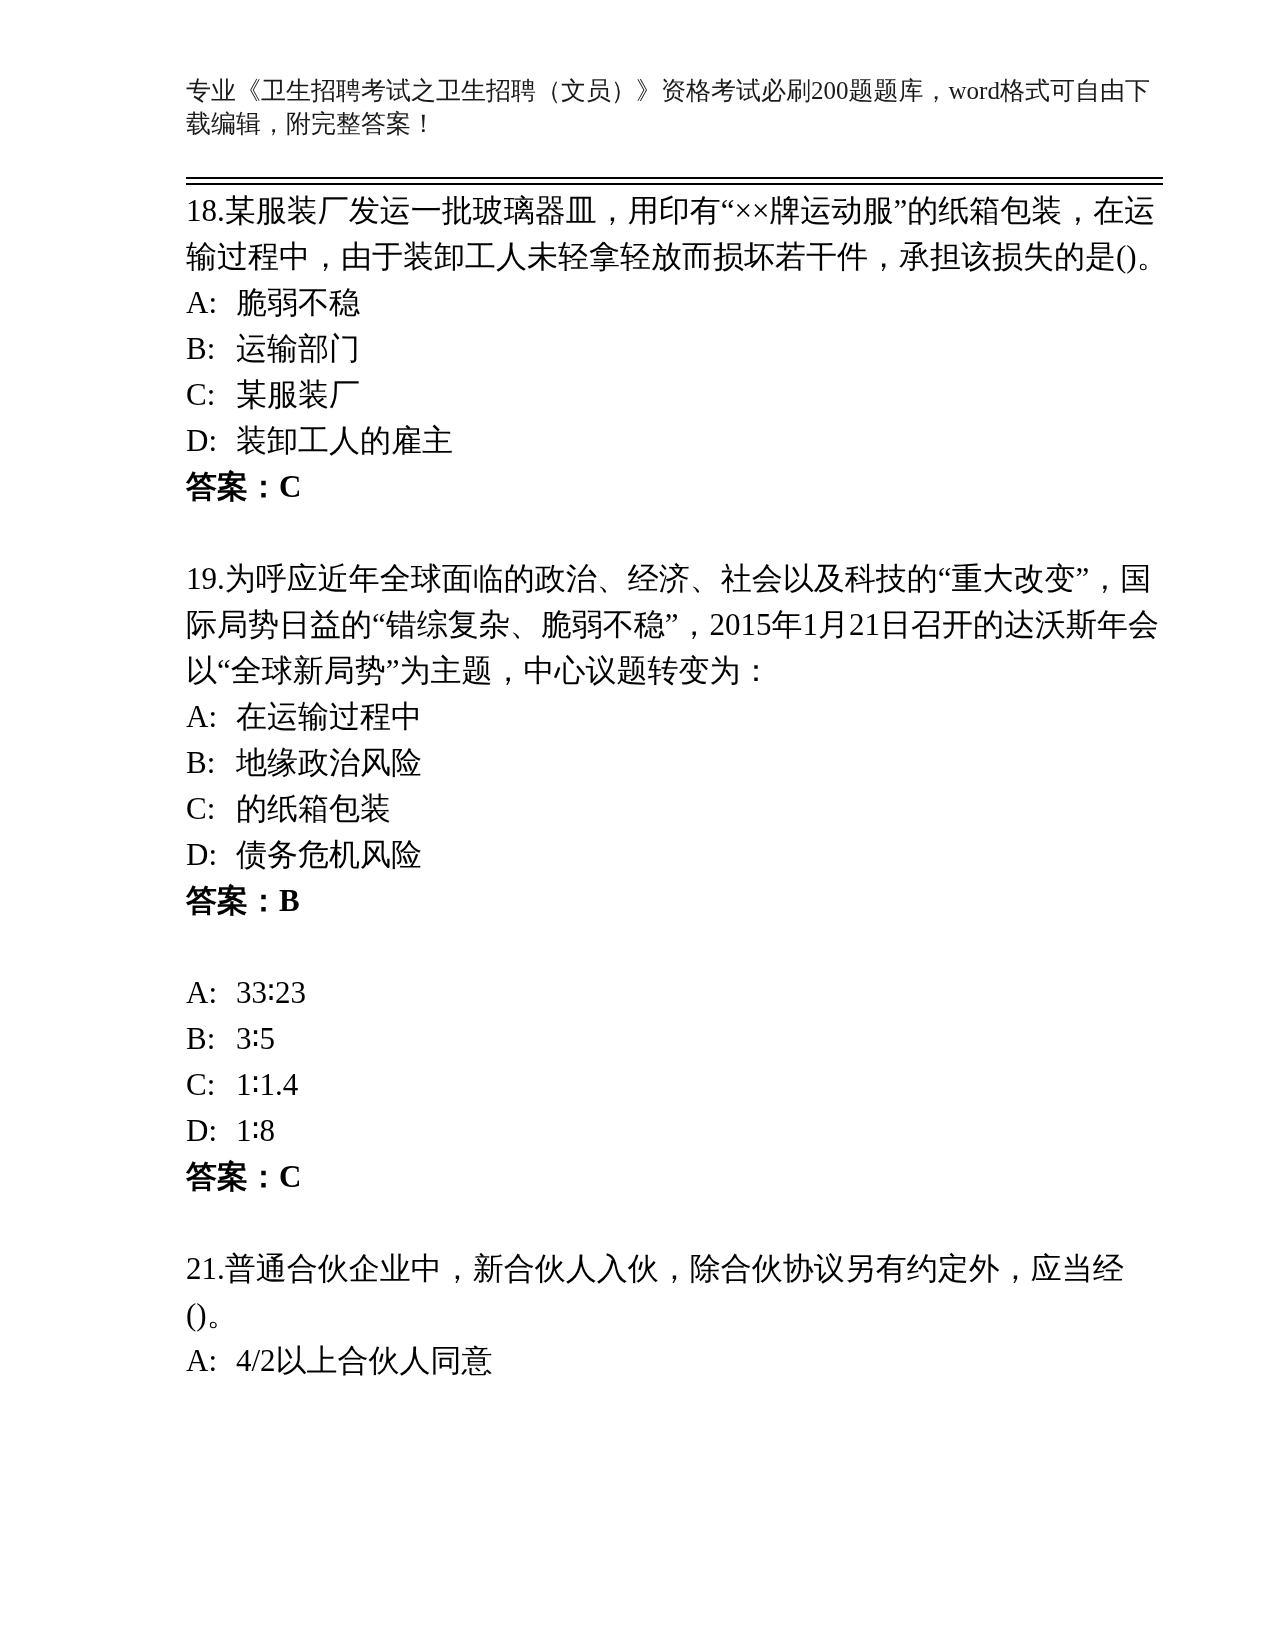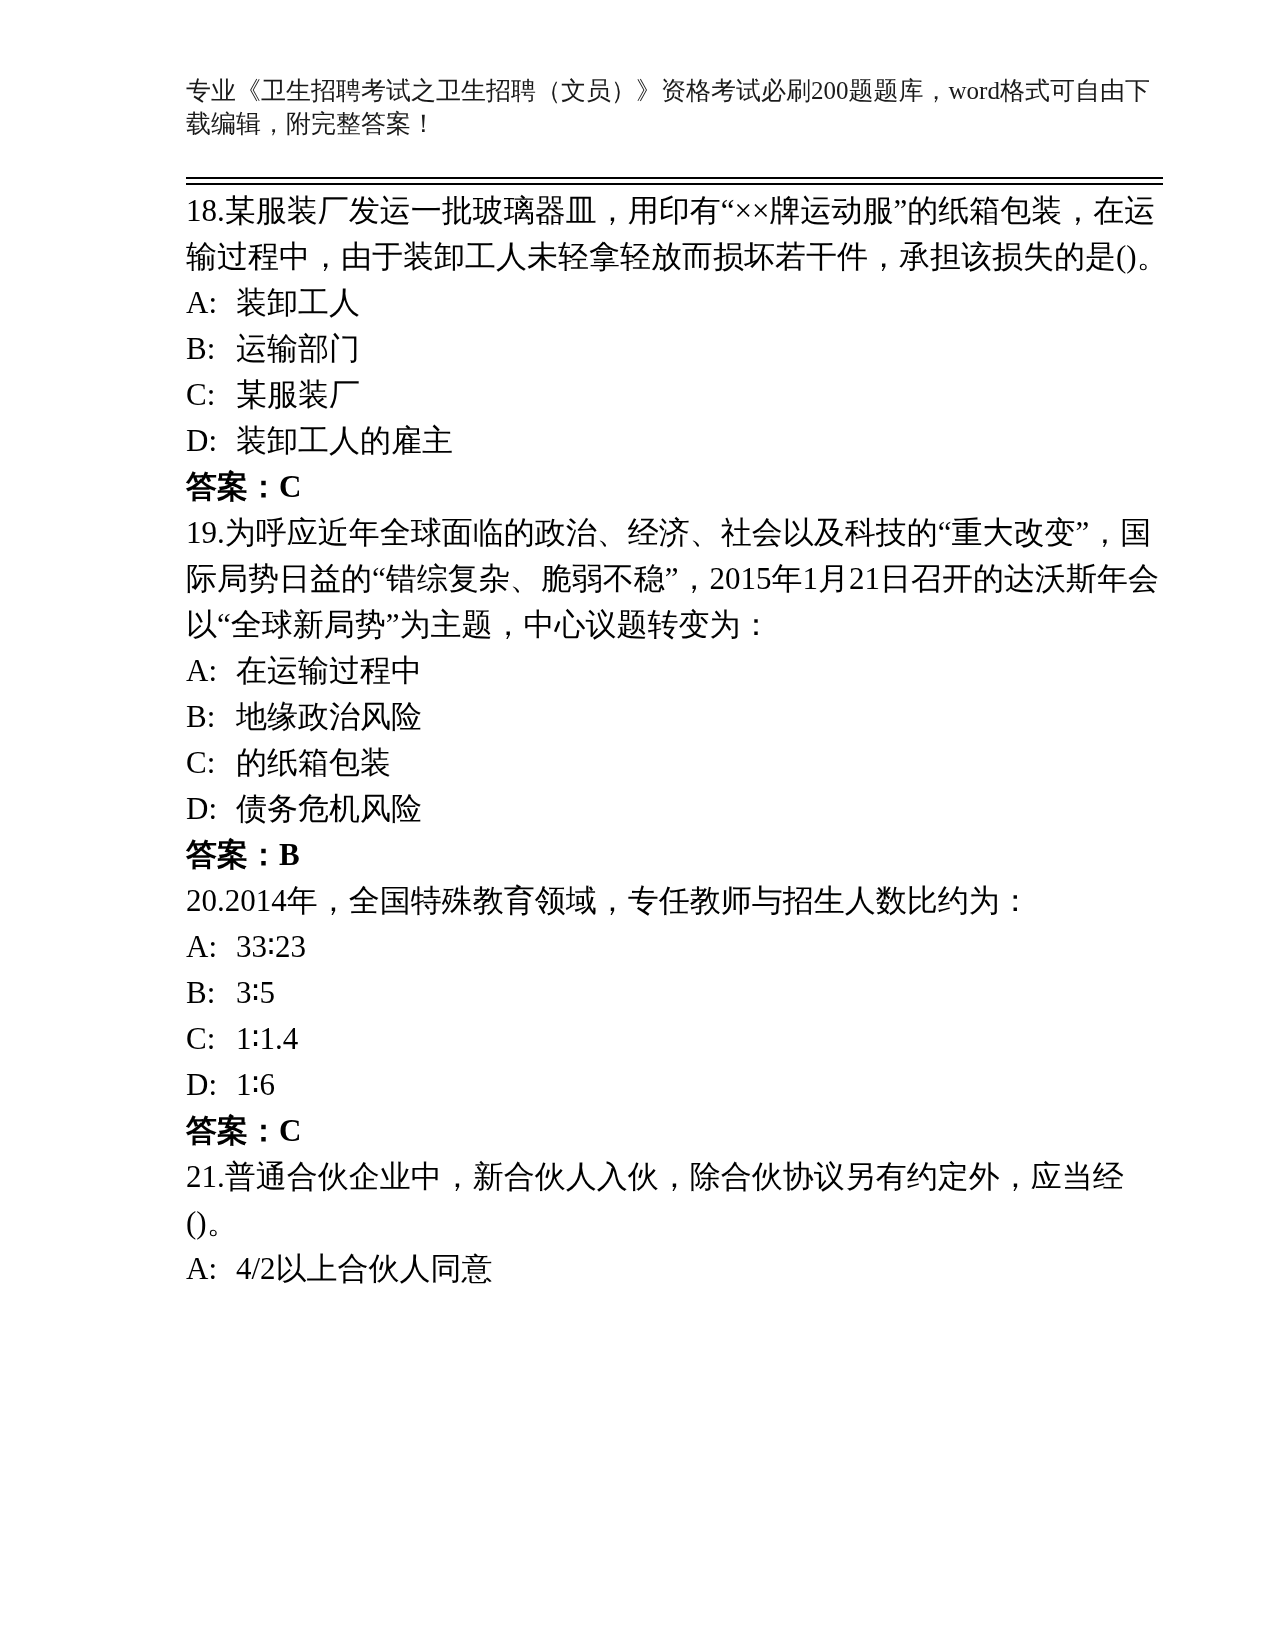--- a/index.html
+++ b/index.html
@@ -33,21 +33,21 @@
   }
   .content {
     position: absolute;
     left: 186px;
     top: 188px;
     width: 985px;
     font-size: 31px;
     line-height: 46px;
   }
   .content p { margin: 0; }
-  .question + .question { }
+  .question + .question { margin-top: 46px; }
   .opt-label {
     display: inline-block;
     width: 50px;
   }
   .answer { font-weight: bold; }
 </style>
 </head>
 <body>
 
 <div class="page">
@@ -55,42 +55,41 @@
   <div class="doc-header">
     <p>专业《卫生招聘考试之卫生招聘（文员）》资格考试必刷200题题库，word格式可自由下载编辑，附完整答案！</p>
   </div>
 
   <div class="header-rule"></div>
 
   <div class="content">
 
     <section class="question">
       <p class="stem">18.某服装厂发运一批玻璃器皿，用印有“××牌运动服”的纸箱包装，在运输过程中，由于装卸工人未轻拿轻放而损坏若干件，承担该损失的是()。</p>
-      <p class="option"><span class="opt-label">A:</span><span class="opt-text">装卸工人</span></p>
+      <p class="option"><span class="opt-label">A:</span><span class="opt-text">脆弱不稳</span></p>
       <p class="option"><span class="opt-label">B:</span><span class="opt-text">运输部门</span></p>
       <p class="option"><span class="opt-label">C:</span><span class="opt-text">某服装厂</span></p>
       <p class="option"><span class="opt-label">D:</span><span class="opt-text">装卸工人的雇主</span></p>
       <p class="answer"><span>答案：</span><span>C</span></p>
     </section>
 
     <section class="question">
       <p class="stem">19.为呼应近年全球面临的政治、经济、社会以及科技的“重大改变”，国际局势日益的“错综复杂、脆弱不稳”，2015年1月21日召开的达沃斯年会以“全球新局势”为主题，中心议题转变为：</p>
       <p class="option"><span class="opt-label">A:</span><span class="opt-text">在运输过程中</span></p>
       <p class="option"><span class="opt-label">B:</span><span class="opt-text">地缘政治风险</span></p>
       <p class="option"><span class="opt-label">C:</span><span class="opt-text">的纸箱包装</span></p>
       <p class="option"><span class="opt-label">D:</span><span class="opt-text">债务危机风险</span></p>
       <p class="answer"><span>答案：</span><span>B</span></p>
     </section>
 
     <section class="question">
-      <p class="stem">20.2014年，全国特殊教育领域，专任教师与招生人数比约为：</p>
       <p class="option"><span class="opt-label">A:</span><span class="opt-text">33∶23</span></p>
       <p class="option"><span class="opt-label">B:</span><span class="opt-text">3∶5</span></p>
       <p class="option"><span class="opt-label">C:</span><span class="opt-text">1∶1.4</span></p>
-      <p class="option"><span class="opt-label">D:</span><span class="opt-text">1∶6</span></p>
+      <p class="option"><span class="opt-label">D:</span><span class="opt-text">1∶8</span></p>
       <p class="answer"><span>答案：</span><span>C</span></p>
     </section>
 
     <section class="question">
       <p class="stem">21.普通合伙企业中，新合伙人入伙，除合伙协议另有约定外，应当经()。</p>
       <p class="option"><span class="opt-label">A:</span><span class="opt-text">4/2以上合伙人同意</span></p>
     </section>
 
   </div>
 </div>

